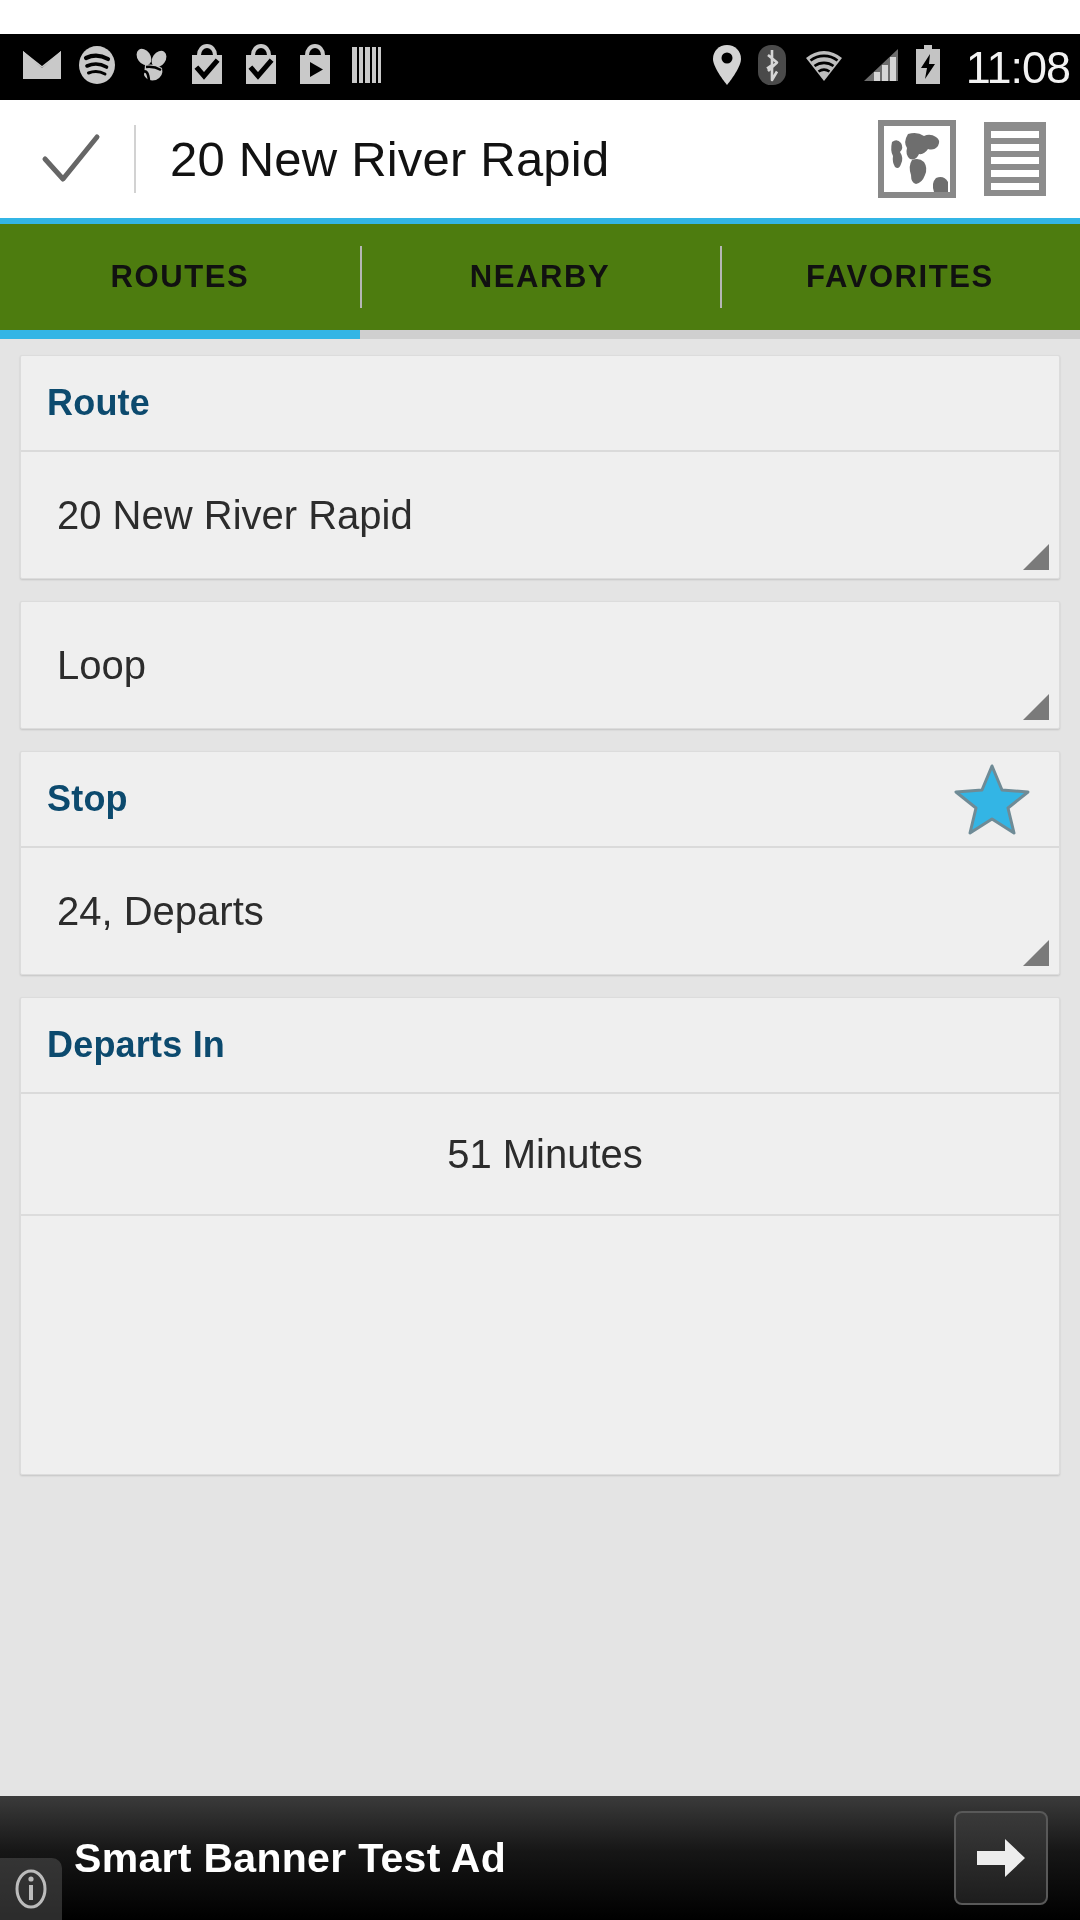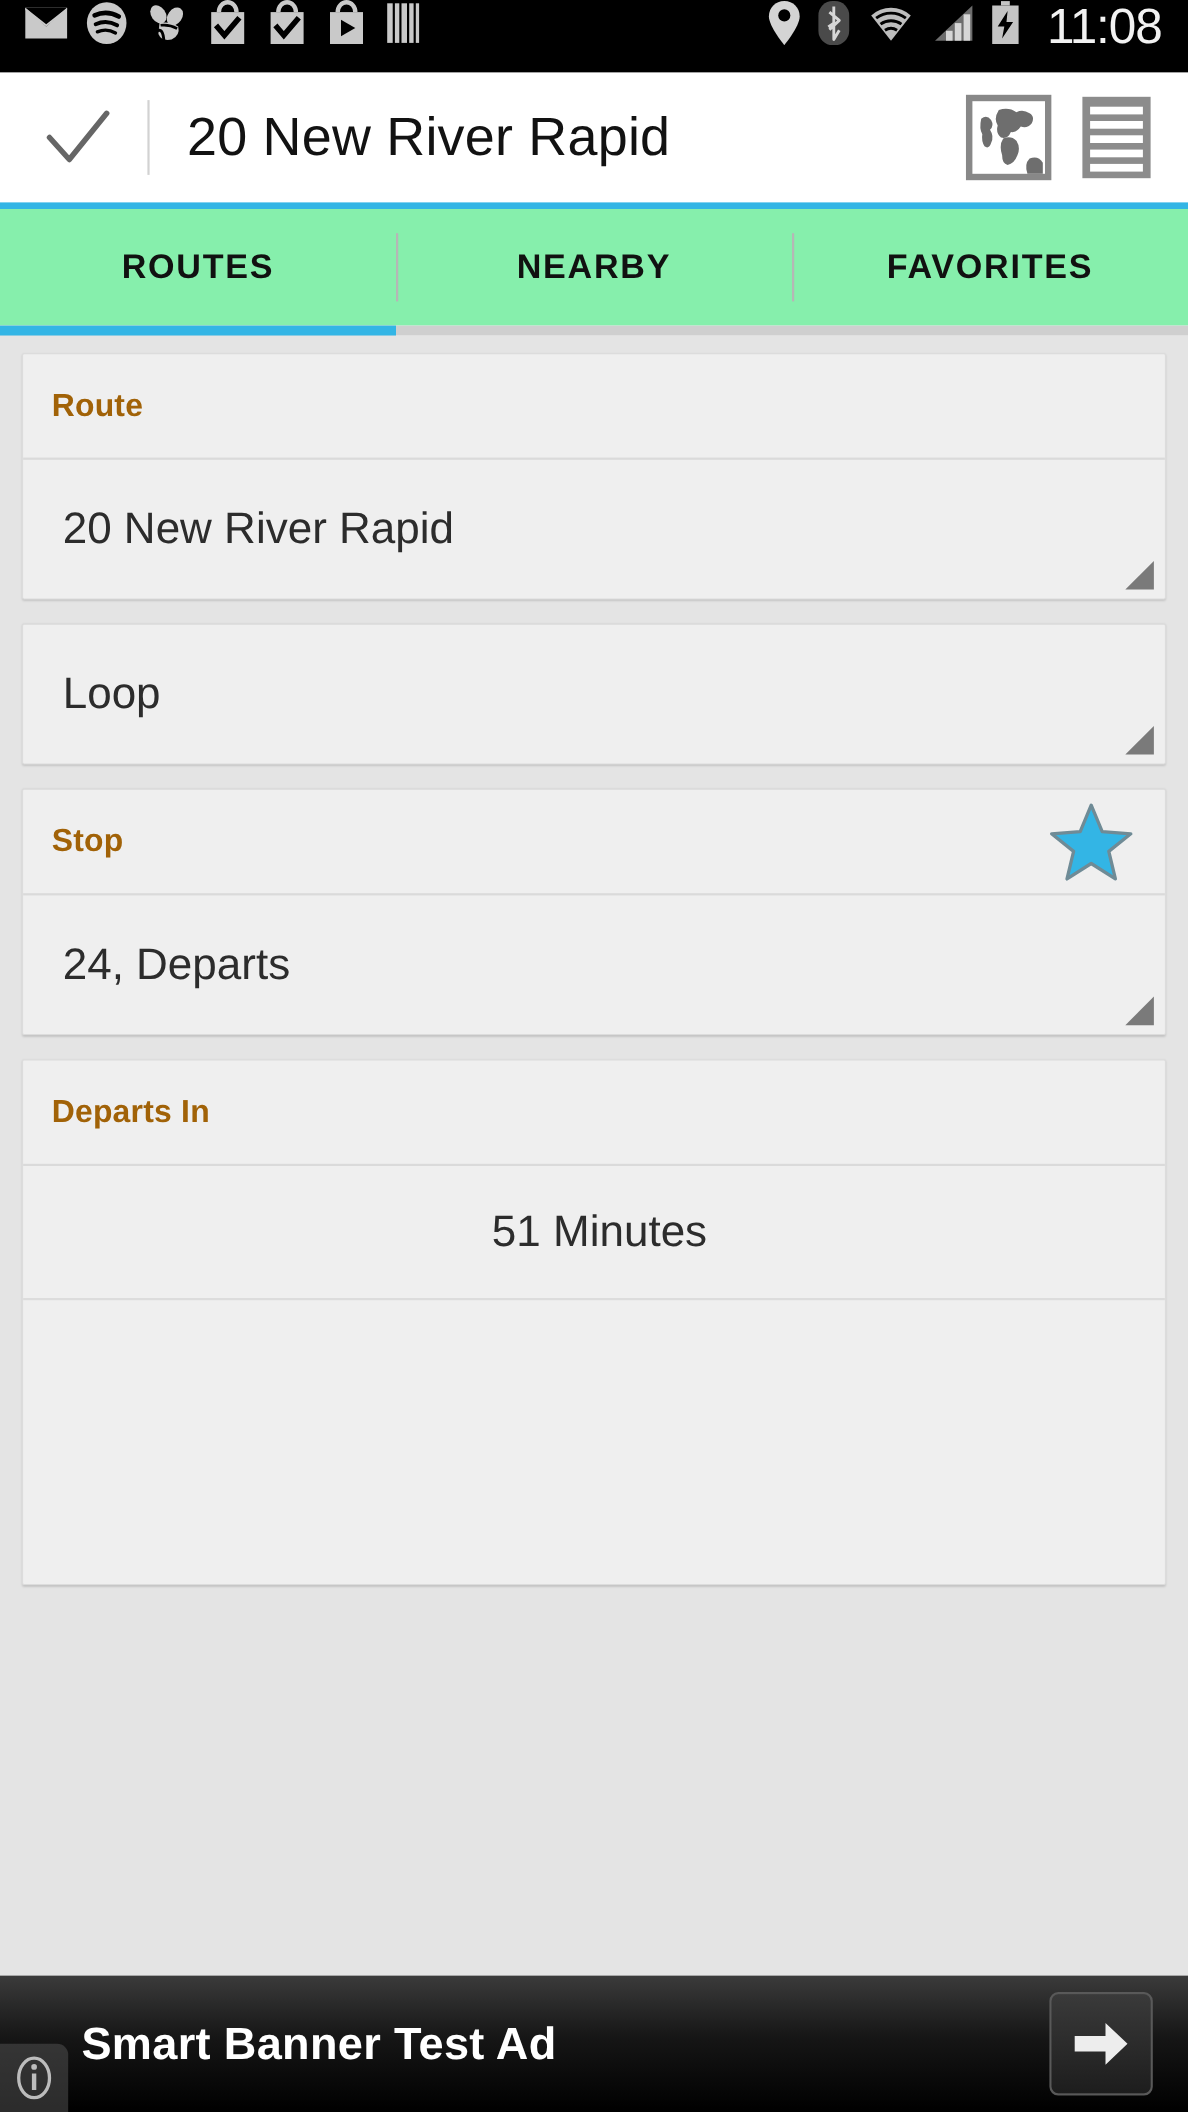--- a/index.html
+++ b/index.html
@@ -15,23 +15,24 @@
     background: #ffffff;
     display: flex;
     flex-direction: column;
   }
 
   
   .statusbar {
     height: 66px;
     background: #000000;
     display: flex;
-    align-items: flex-start;
+    align-items: center;
     flex: 0 0 66px;
-    padding: 0 24px 0 22px;
+    padding: 0 10px 0 22px;
+    margin-top: 34px;
   }
   .sb-left { display: flex; align-items: center; gap: 16px; }
   .sb-right { margin-left: auto; display: flex; align-items: center; gap: 14px; }
   .sb-icon { display: block; }
   .sb-clock {
     color: #f2f2f2;
     font-size: 45px;
     letter-spacing: -1px;
     margin-left: 10px;
     font-family: "Liberation Sans", sans-serif;
@@ -62,21 +63,21 @@
     white-space: nowrap;
     flex: 1 1 auto;
   }
   .appbar-action { margin-left: 26px; display: flex; align-items: center; justify-content: center; }
   .accent-line { height: 6px; flex: 0 0 6px; background: #33b5e5; }
 
   
   .tabbar {
     height: 106px;
     flex: 0 0 106px;
-    background: #86efac;
+    background: #4d7c0f;
     display: flex;
     position: relative;
   }
   .tab {
     flex: 1 1 0;
     display: flex;
     align-items: center;
     justify-content: center;
     position: relative;
     font-size: 31px;
@@ -124,23 +125,23 @@
   }
   .card-header {
     height: 96px;
     display: flex;
     align-items: center;
     padding: 0 28px 0 26px;
     border-bottom: 2px solid #dadada;
     position: relative;
   }
   .card-header-label {
-    font-size: 29px;
+    font-size: 36px;
     font-weight: bold;
-    color: #a16207;
+    color: #0c4a6e;
     letter-spacing: 0.2px;
   }
   .card-body {
     position: relative;
     padding: 0 26px 0 36px;
     display: flex;
     align-items: center;
   }
   .card-body.spinner-body { height: 126px; }
   .card-value {

